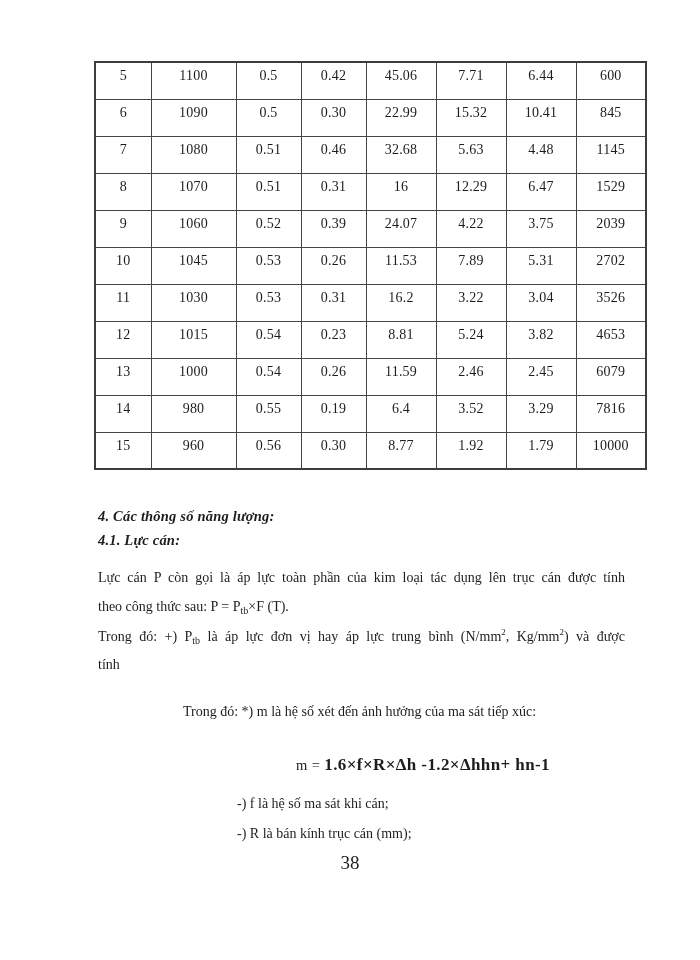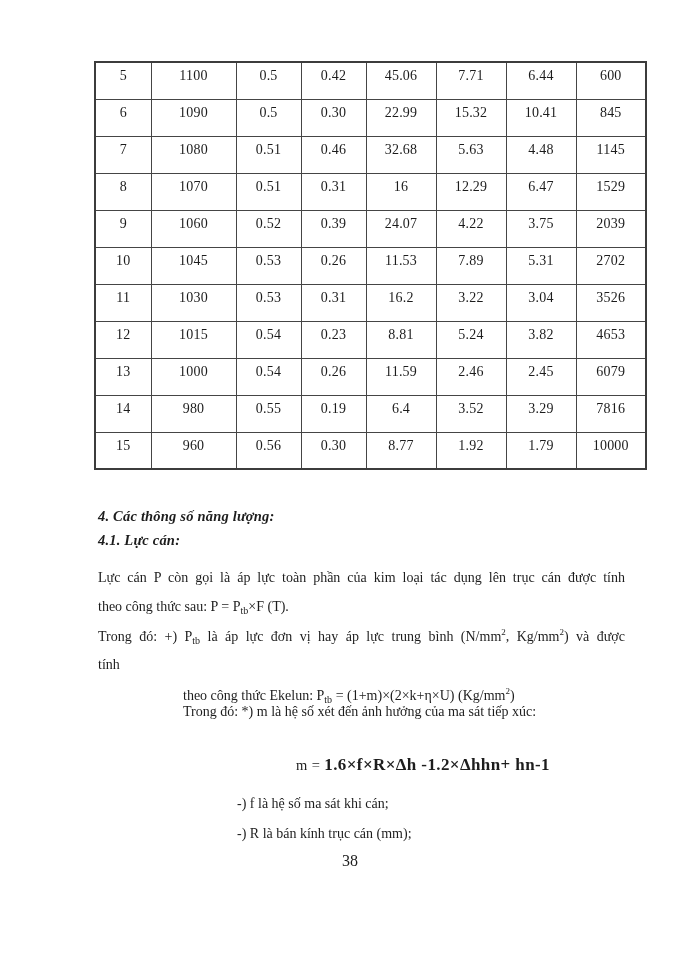--- a/index.html
+++ b/index.html
@@ -20,21 +20,21 @@
     font-size:14px; padding-top:5px; letter-spacing:.2px;
   }
   
   .txt { position:absolute; font-size:14px; line-height:29px; color:#1d1d1d; }
   .heading { font-weight:bold; font-style:italic; font-size:14.5px; letter-spacing:.2px; }
   .jline { width:527px; text-align:justify; text-align-last:justify; }
   sub { font-size:10px; vertical-align:-3px; line-height:0; }
   sup { font-size:9px; vertical-align:6px; line-height:0; }
   .formula-m { font-weight:600; font-size:17px; letter-spacing:.4px; }
   .formula-m .f-lhs { font-size:14.5px; font-weight:500; }
-  .pagenum { position:absolute; left:0; right:0; top:852px; text-align:center; font-size:16px; }
+  .pagenum { position:absolute; left:0; right:0; top:852px; text-align:center; font-size:19px; }
 </style>
 </head>
 <body>
 
 <div class="page">
 
   <div class="tbl-wrap">
     <table class="data">
       <colgroup>
         <col style="width:56px">
@@ -163,21 +163,20 @@
 
   <div class="txt heading" style="left:98px; top:494px;margin-top:8px;">4. Các thông số năng lượng:</div>
   <div class="txt heading" style="left:98px; top:503px;margin-top:23px;">4.1. Lực cán:</div>
 
   <div class="txt jline" style="left:98px; top:563px;">Lực cán P còn gọi là áp lực toàn phần  của kim loại tác dụng  lên trục cán được tính</div>
   <div class="txt" style="left:98px; top:592px;"><span>theo công thức sau: P = P</span><sub>tb</sub><span>×F (T).</span></div>
 
   <div class="txt jline" style="left:98px; top:622px;"><span>Trong đó: +) P</span><sub>tb</sub><span> là áp lực đơn vị hay áp lực trung bình (N/mm</span><sup>2</sup><span>, Kg/mm</span><sup>2</sup><span>) và được</span></div>
   <div class="txt" style="left:98px; top:650px;">tính</div>
 
-  <div class="txt" style="left:183px; top:681px;"><span>theo công thức Ekelun: P</span><sub>tb</sub><span> = (1+m)×(2×k+η×U) (Kg/mm</span><sup>2</sup><span>)</span></div>
 
   <div class="txt" style="left:183px; top:697px;">Trong đó: *) m là hệ số xét đến ảnh hưởng của ma sát tiếp xúc:</div>
 
   <div class="txt formula-m" style="left:296px; top:750px;"><span class="f-lhs">m = </span><span class="f-rhs">1.6×f×R×Δh -1.2×Δhhn+ hn-1</span></div>
 
   <div class="txt" style="left:237px; top:789px;">-) f là hệ số ma sát khi cán;</div>
   <div class="txt" style="left:237px; top:819px;">-) R là bán kính trục cán (mm);</div>
 
   <div class="pagenum">38</div>
 

